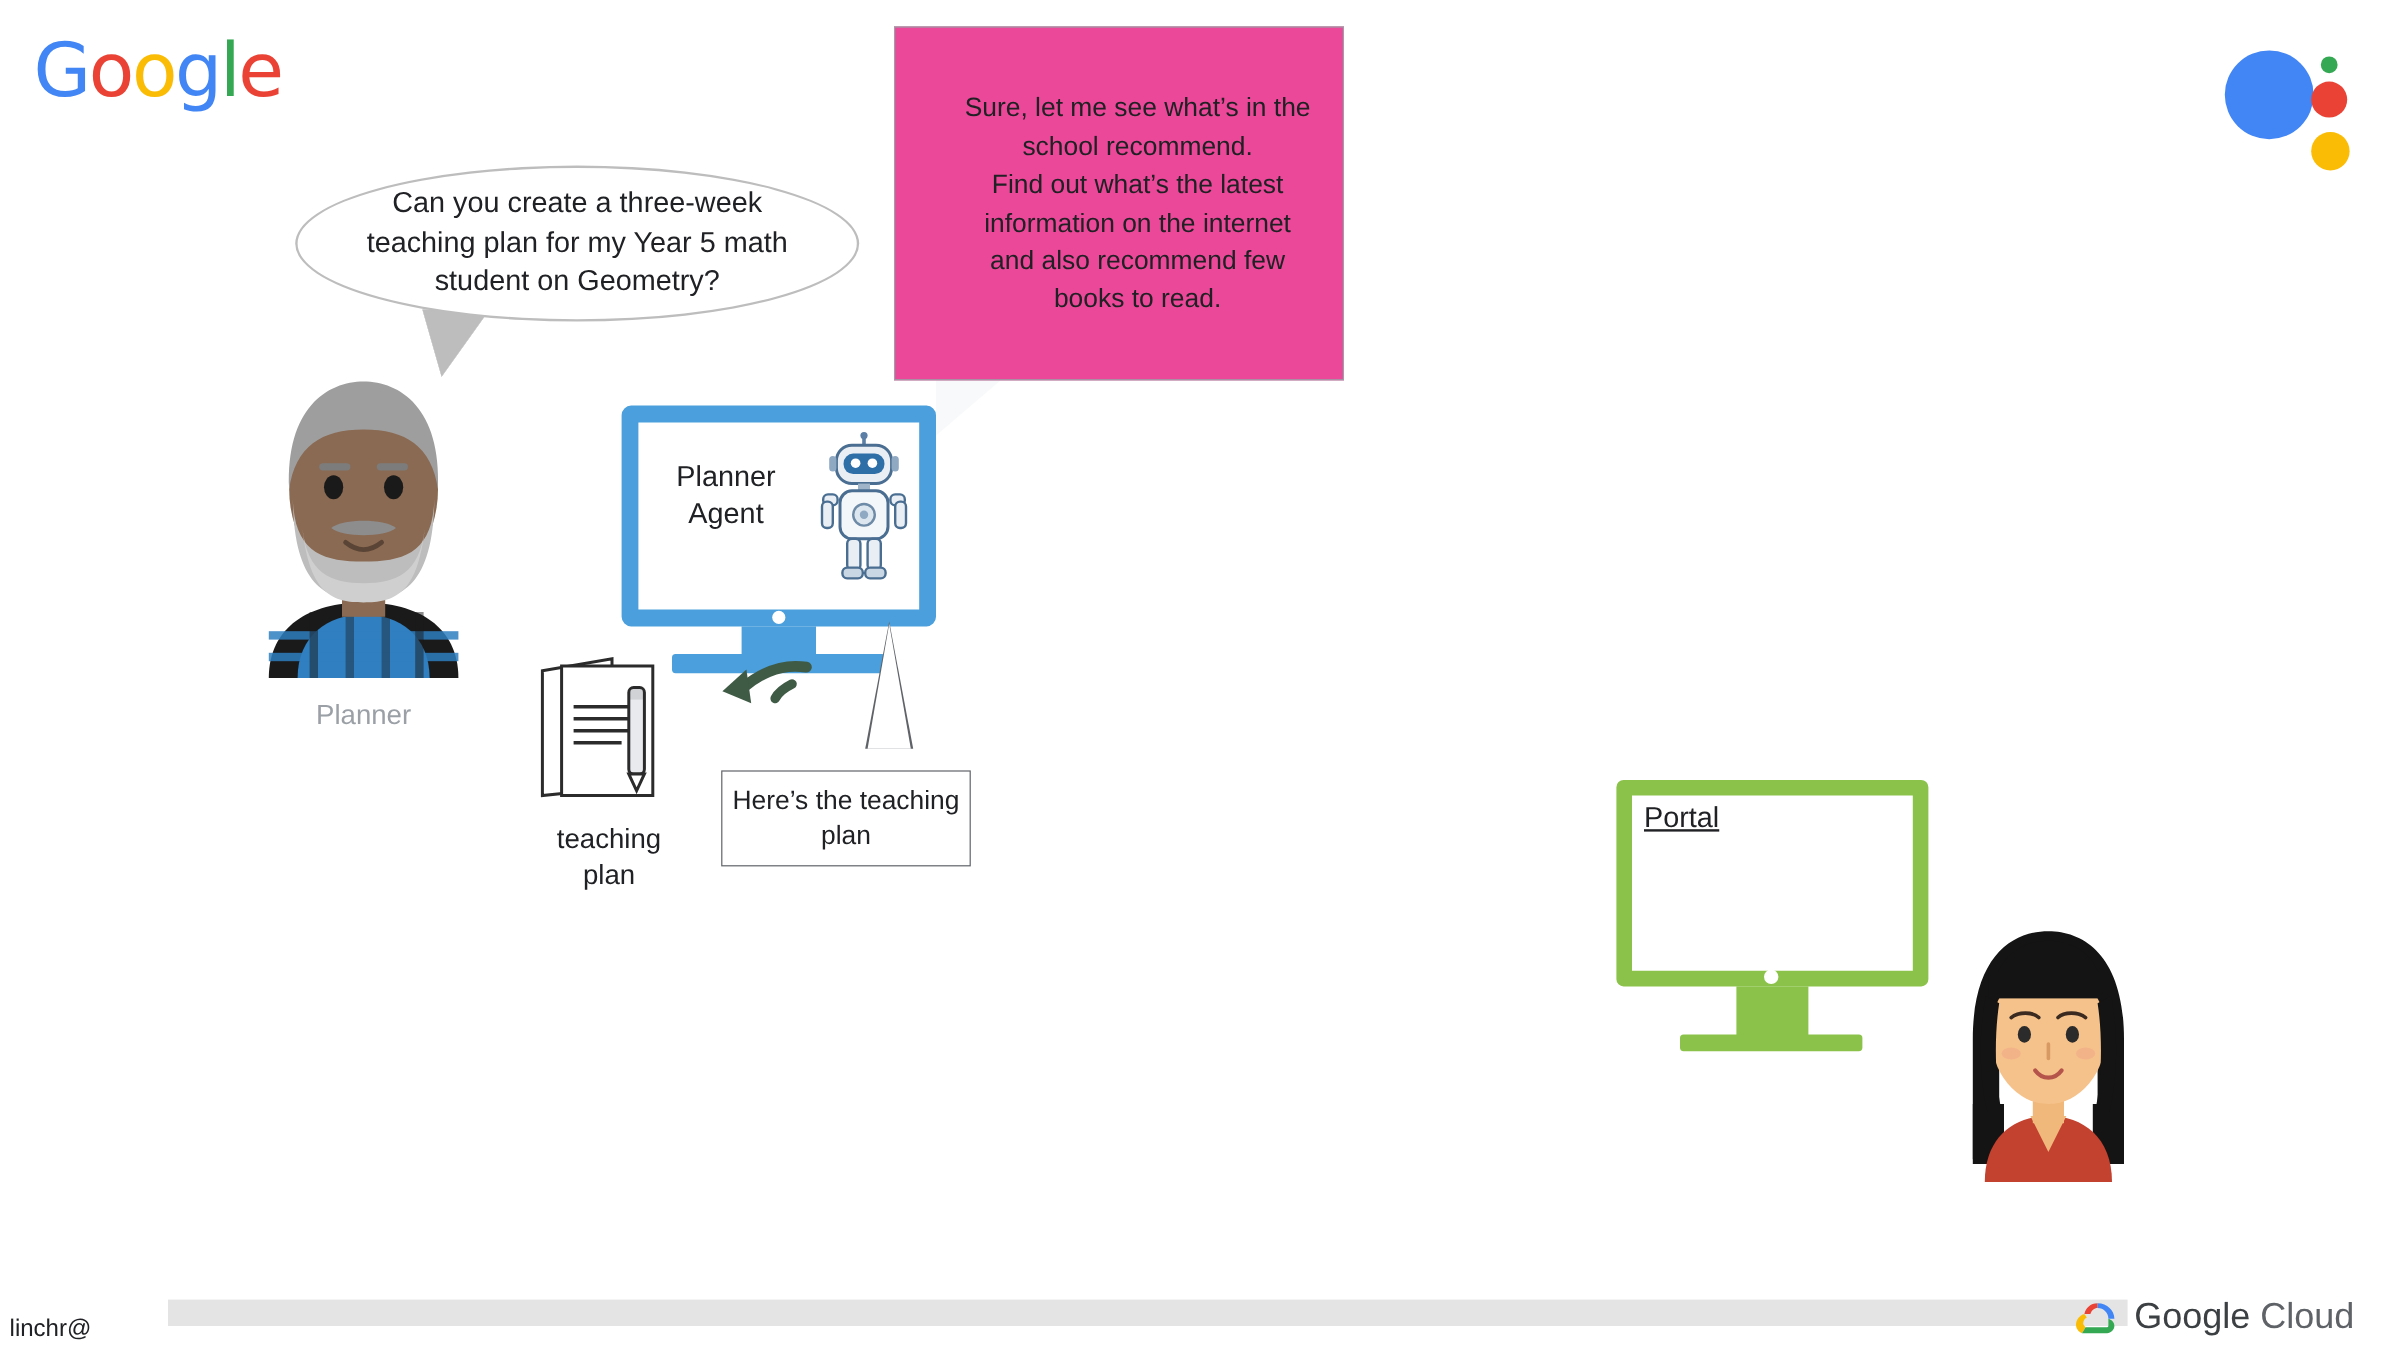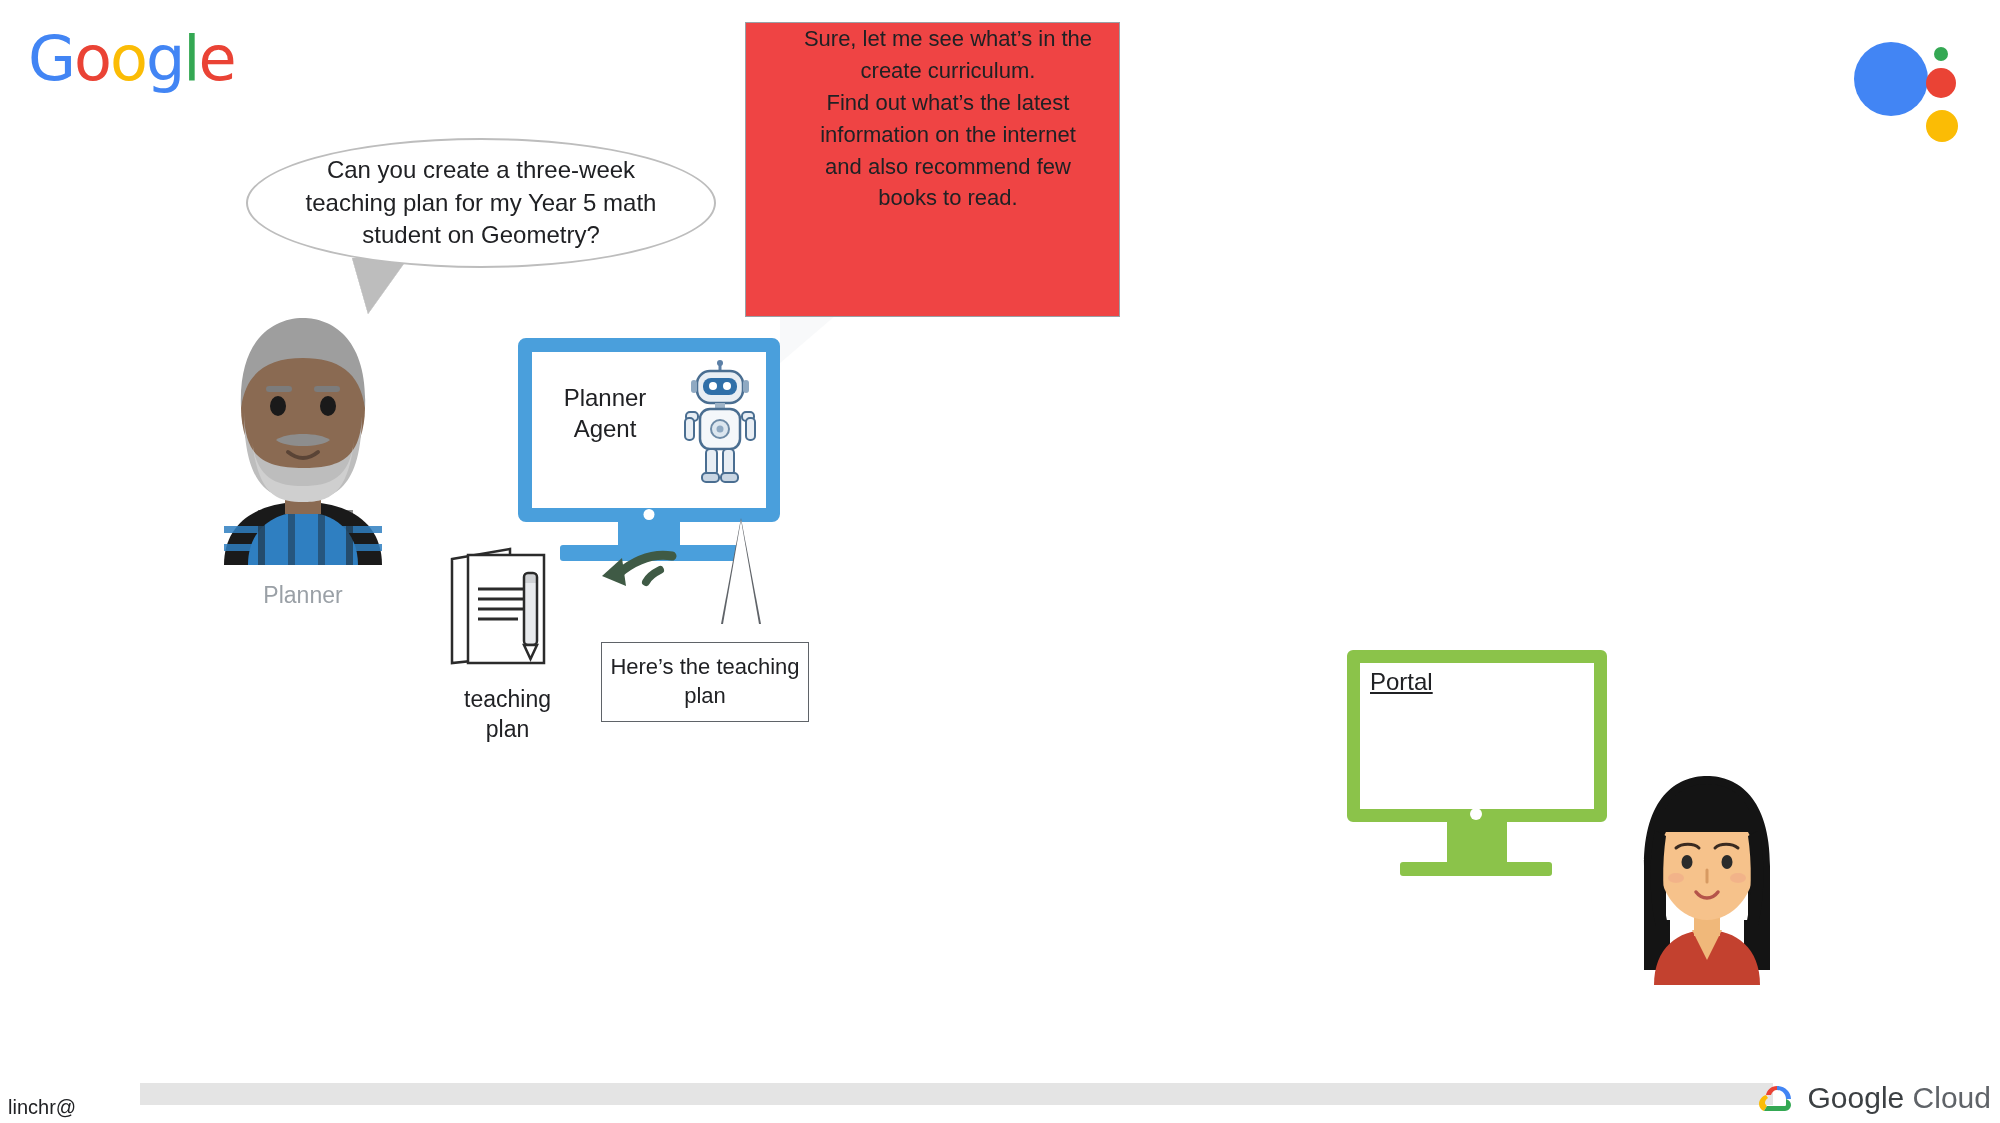--- a/index.html
+++ b/index.html
@@ -116,24 +116,24 @@
     z-index: -1;
   }
 
   .bubble-rect {
     position: absolute;
     left: 745px;
     top: 22px;
     width: 375px;
     height: 295px;
     border: 1px solid #9aa0a6;
-    background: #ef4444;
+    background: #ec4899;
     box-sizing: border-box;
     display: flex;
-    align-items: flex-start;
+    align-items: center;
     justify-content: center;
     text-align: center;
     padding-left: 31px;
   }
   .bubble-rect .txt {
     font-size: 22px;
     line-height: 1.45;
     color: #202124;
     padding: 0 26px;
   }
@@ -369,21 +369,21 @@
   }
   .footer-user {
     position: absolute;
     left: 8px;
     top: 1096px;
     font-size: 20px;
     color: #202124;
   }
   .gc-logo {
     position: absolute;
-    right: 9px;
+    right: 38px;
     top: 1078px;
     height: 40px;
     display: flex;
     align-items: center;
     gap: 12px;
   }
   .gc-mark {
     width: 38px;
     height: 30px;
     position: relative;
@@ -415,21 +415,21 @@
 <div class="oval-tail"></div>
 <div class="bubble-oval">
   <div class="txt">Can you create a three-week teaching plan for my Year 5 math student on Geometry?</div>
 </div>
 
 <div class="rect-tail-border"></div>
 <div class="rect-tail"></div>
 <div class="bubble-rect">
   <div class="txt">
     <span>Sure, let me see what’s in the</span><br>
-    <span>create curriculum.</span><br>
+    <span>school recommend.</span><br>
     <span>Find out what’s the latest</span><br>
     <span>information on the internet</span><br>
     <span>and also recommend few</span><br>
     <span>books to read.</span>
   </div>
 </div>
 
 <div class="teacher">
   <svg viewBox="0 0 170 265" width="170" height="265">
 

